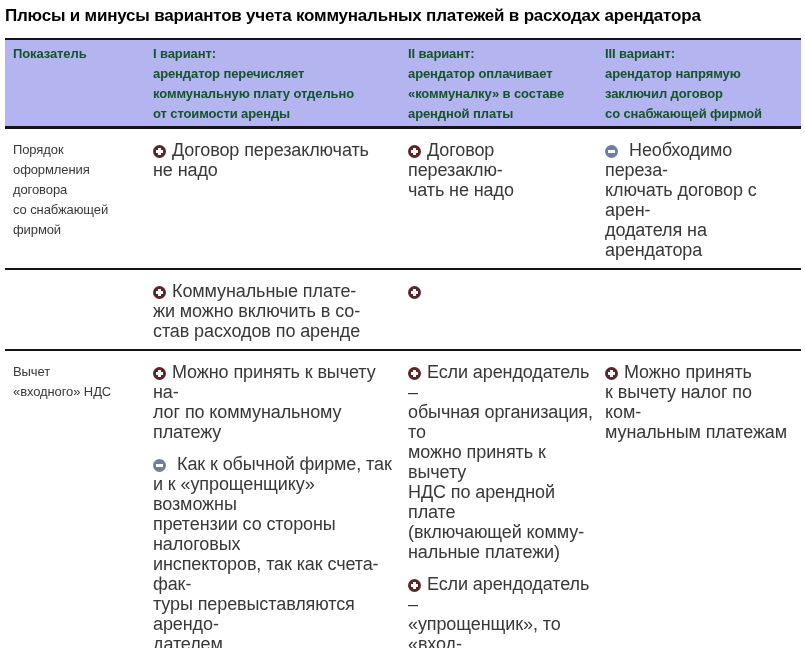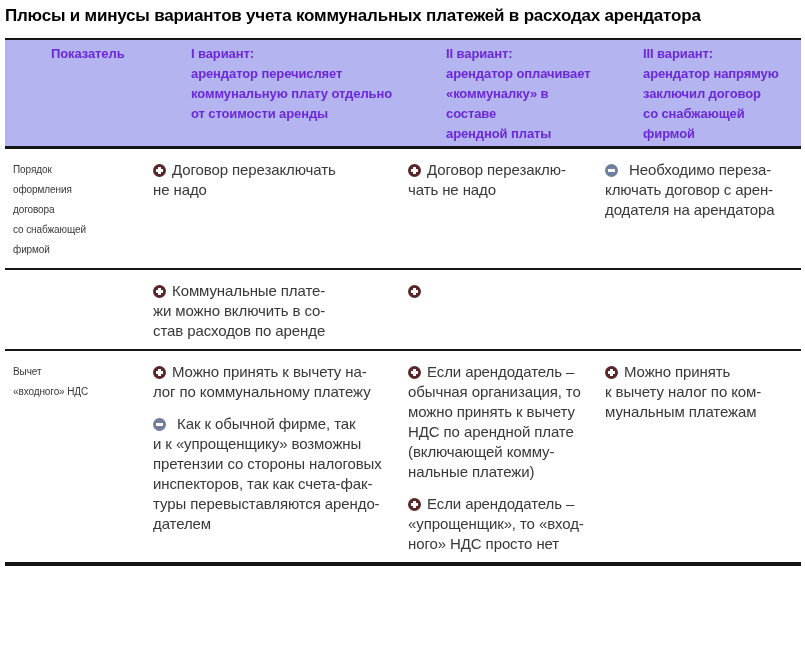--- a/index.html
+++ b/index.html
@@ -21,39 +21,39 @@
 
   .thead {
     display:grid; grid-template-columns:140px 255px 197px 1fr;
     background:#b4b4f0;
     border-top:2px solid #151515;
     border-bottom:3px solid #151515;
     box-sizing:border-box;
     padding:4px 0 2px 8px;
   }
   .hcell {
-    font-size:13px; font-weight:bold; color:#6d28d9;
+    font-size:13px; font-weight:bold; color:#14532d;
     line-height:20px; white-space:pre-line;
-    padding-right:10px; letter-spacing:-0.1px;margin-left:38px;
+    padding-right:10px; letter-spacing:-0.1px;
   }
 
   .trow {
     display:grid; grid-template-columns:140px 255px 197px 1fr;
     box-sizing:border-box;
     padding:11px 0 8px 8px;
   }
   .trow + .trow { border-top:2px solid #151515; }
 
   .icell {
-    font-size:10px; line-height:20px; white-space:pre-line;
+    font-size:13px; line-height:20px; white-space:pre-line;
     padding-right:8px; letter-spacing:-0.1px;
   }
   .vcell { padding-right:12px; }
 
-  .item { font-size:15px; line-height:20px; letter-spacing:-0.1px; margin-bottom:12px; }
+  .item { font-size:18px; line-height:20px; letter-spacing:-0.1px; margin-bottom:12px; }
   .item:last-child { margin-bottom:0; }
   .itext { white-space:pre-line; }
 
   .sign {
     display:inline-block; width:13px; height:13px; border-radius:50%;
     position:relative; vertical-align:-2px;
   }
   .sign.plus  { background:#5b2627; margin-right:6px; }
   .sign.minus { background:#6e7f9d; margin-right:11px; }
   .sign::before {

